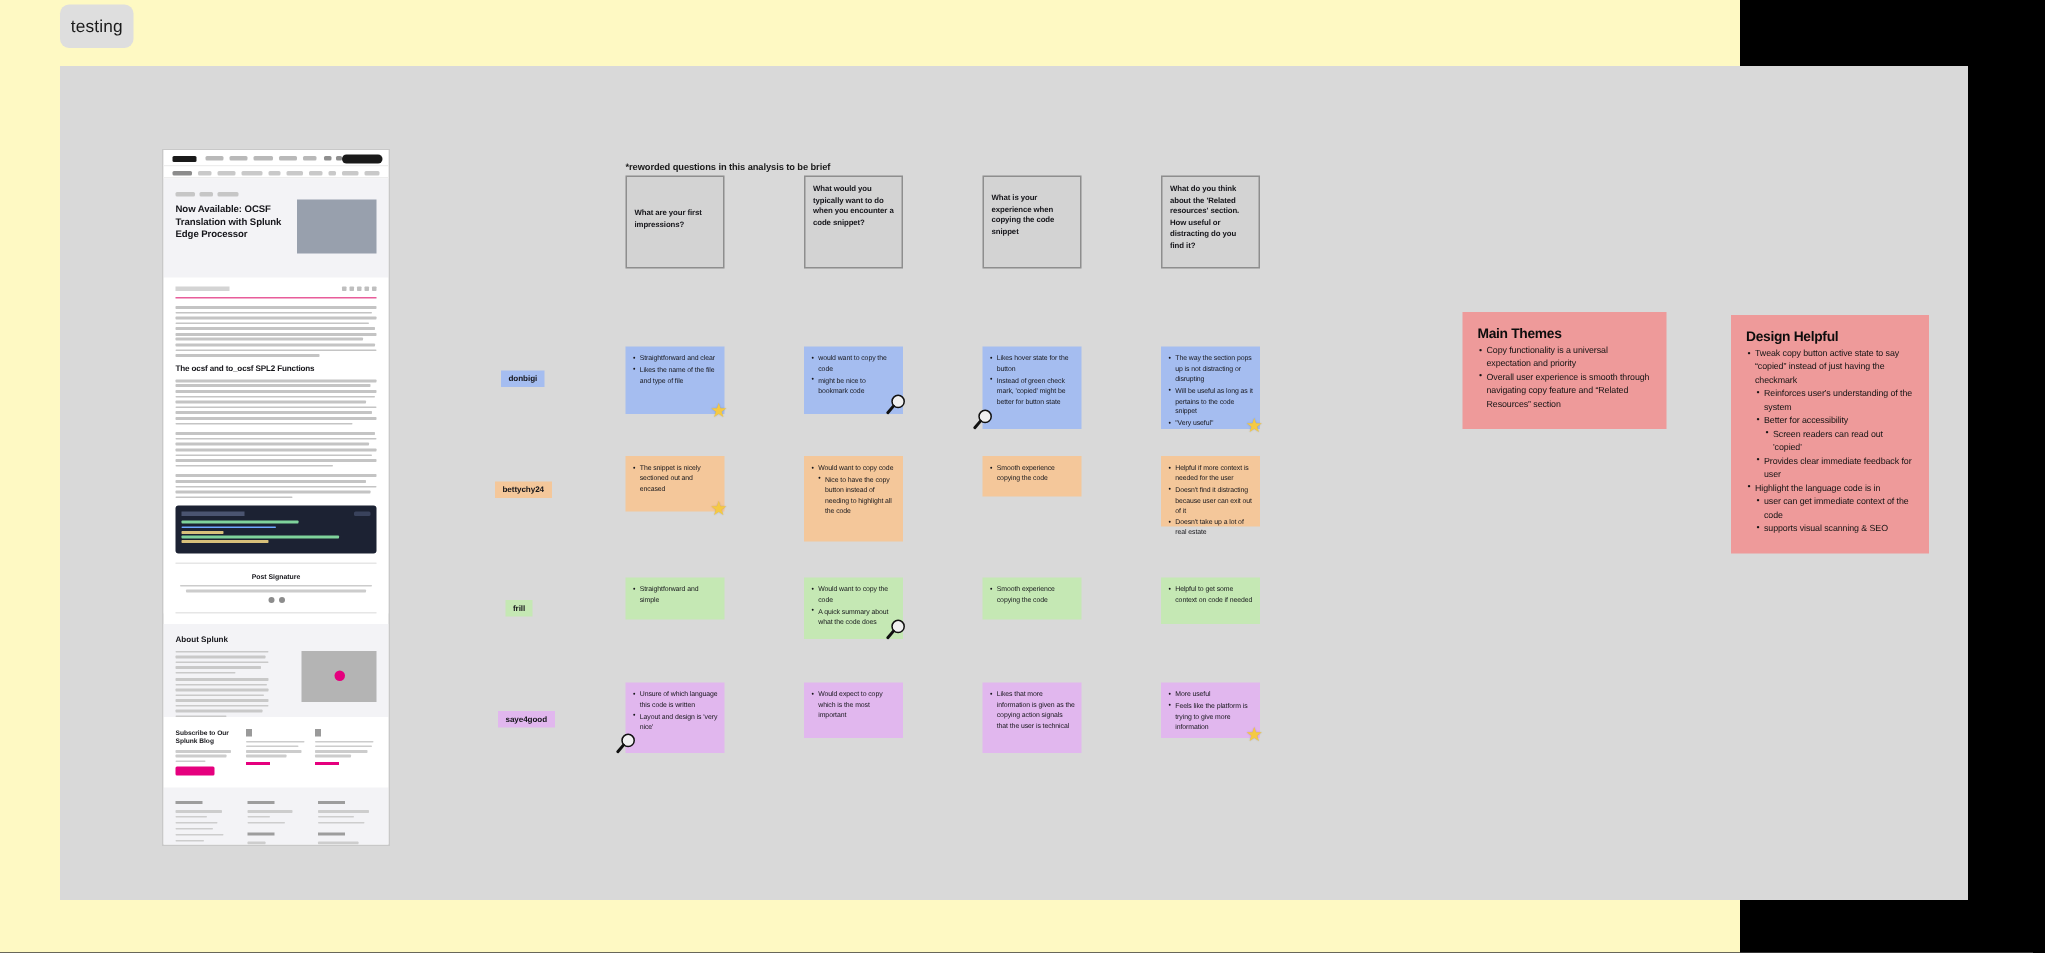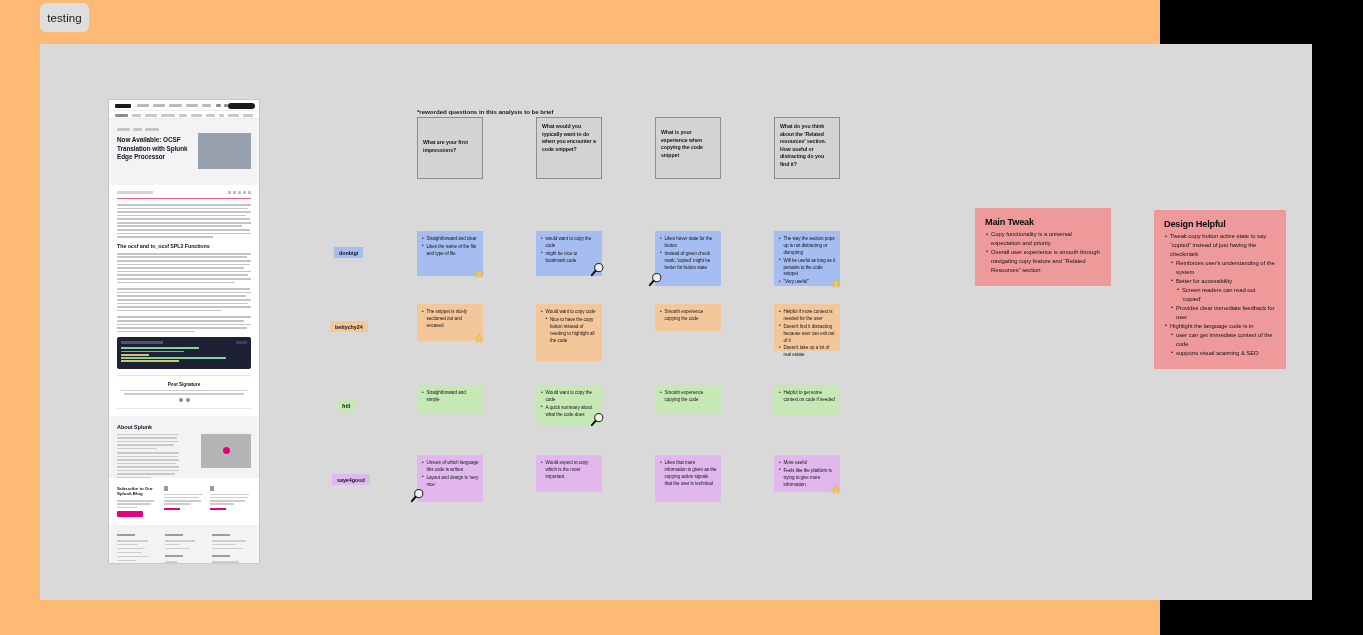--- a/index.html
+++ b/index.html
@@ -5,21 +5,21 @@
 <style>
   * { box-sizing: border-box; }
   html, body {
     margin: 0; padding: 0;
     width: 1363px; height: 635px;
     background: #000000;
     font-family: "Liberation Sans", sans-serif;
     overflow: hidden;
   }
 
-  #app { position: relative; width: 1160px; height: 635px; background:#fdba74; }
+  #app { position: relative; width: 1160px; height: 635px; background:#fef9c3; }
 
   
   .tab-strip { position:absolute; left:40px; top:3px; width:49px; height:30px; }
   .tab {
     position:absolute; left:0; top:0;
     width:49px; height:29px;
     background:#dedede; border-radius:6px;
     display:flex; align-items:center; justify-content:center;
     font-size:11.5px; color:#1a1a1a; letter-spacing:.1px;
   }
@@ -510,21 +510,21 @@
         <div class="note" style="left: 734px; top: 411px; height: 37px; background: rgb(225, 183, 238); position: absolute;">
           <ul>
             <li>More useful</li>
             <li>Feels like the platform is trying to give more information</li>
           </ul>
           <div class="star" style="right: -2px; bottom: -4px; position: absolute;">★</div>
         </div>
       </div>
 
     <div class="panel" id="panel-themes">
-      <h2>Main Tweak</h2>
+      <h2>Main Themes</h2>
       <ul>
           <li>Copy functionality is a universal expectation and priority</li>
           <li>Overall user experience is smooth through navigating copy feature and “Related Resources” section</li>
         </ul>
     </div>
 
     <div class="panel" id="panel-insights">
       <h2>Design Helpful</h2>
       <ul>
           <li>Tweak copy button active state to say “copied” instead of just having the checkmark<ul>

